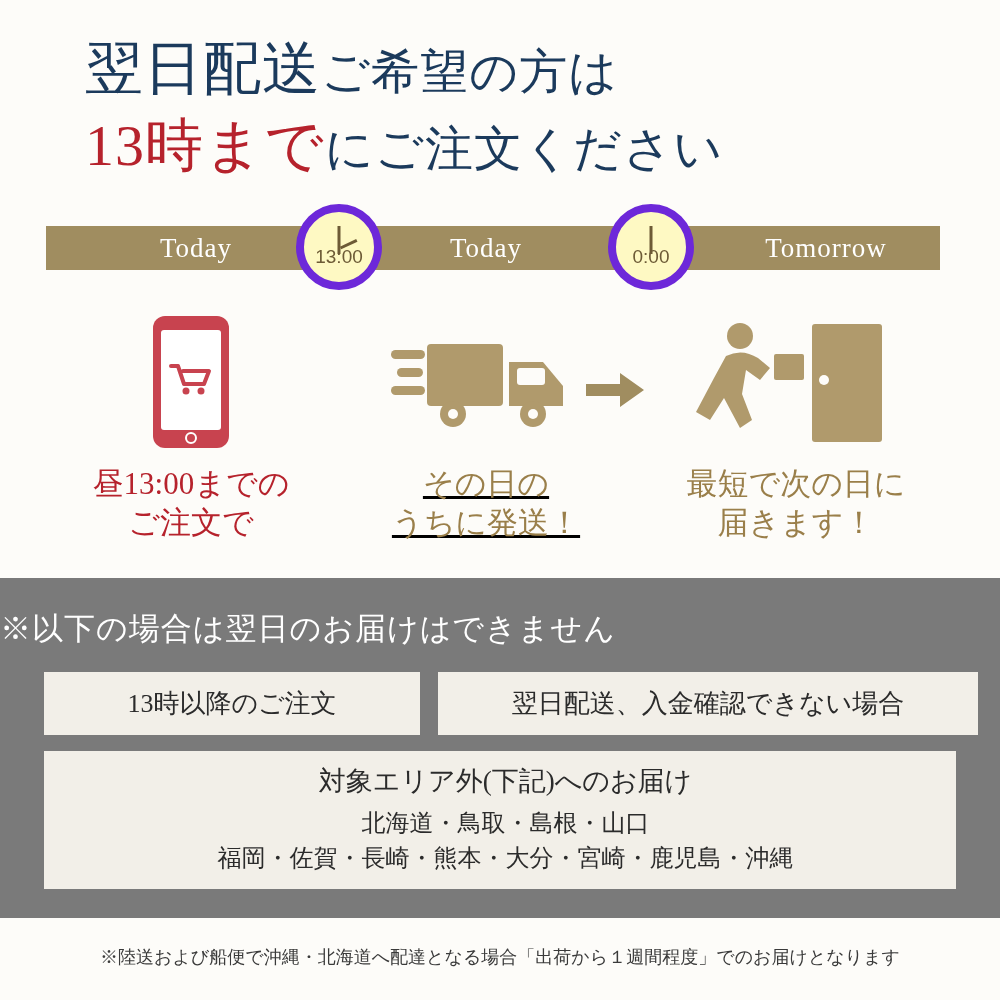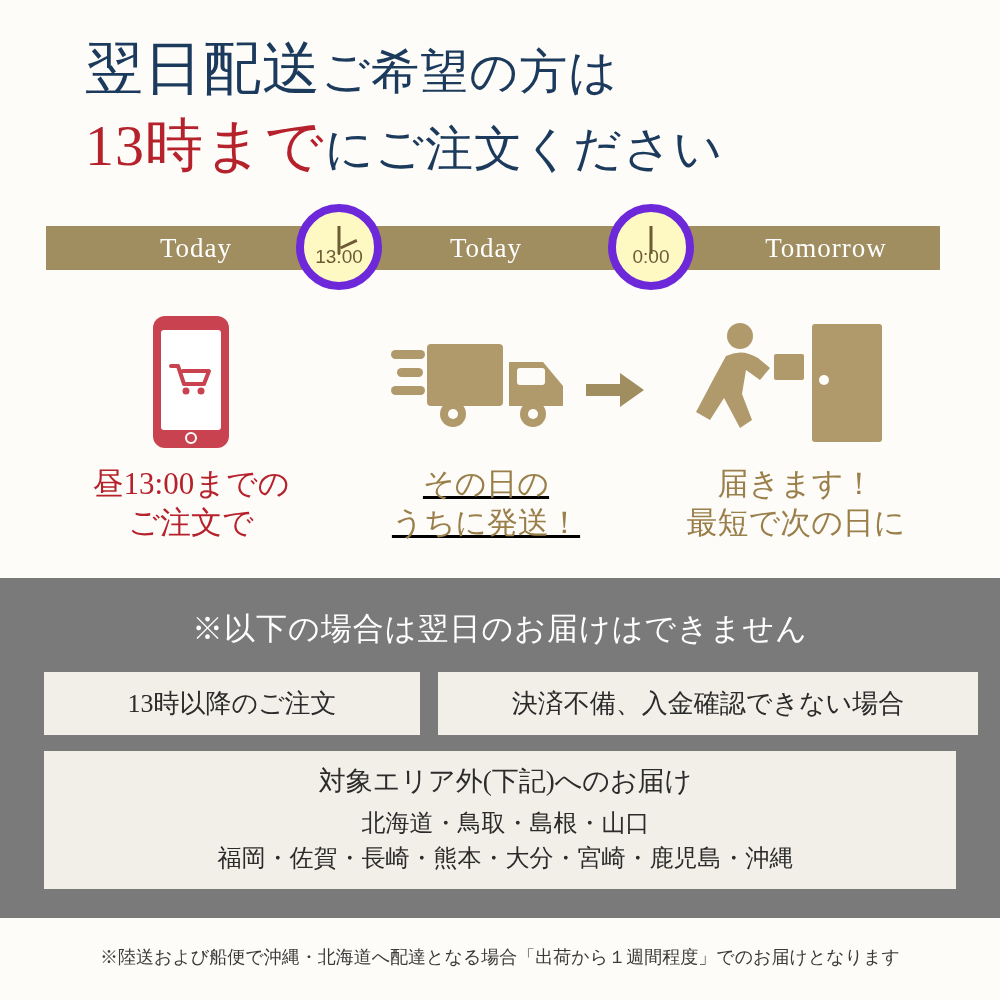--- a/index.html
+++ b/index.html
@@ -115,21 +115,21 @@
   }
   .lbl-red  { color: #b6222c; }
   .lbl-gold { color: #9a7f4a; }
 
   
   .notice {
     position: absolute; left: 0; right: 0; top: 578px; height: 340px;
     background: #7a7a7a;
   }
   .notice-title {
-    color: #ffffff; text-align: center; font-size: 31px; letter-spacing: 1px;
+    color: #ffffff; text-align: left; font-size: 31px; letter-spacing: 1px;
     padding-top: 30px;
   }
   .chip-row {
     display: flex; gap: 18px; margin: 22px 44px 0 44px;
   }
   .chip {
     background: #f2efe8; color: #2b2b2b; font-size: 26px;
     padding: 14px 0; text-align: center; flex: 0 0 auto;
   }
   .chip-a { width: 376px; }
@@ -245,32 +245,32 @@
           <rect x="116" y="6" width="70" height="118" rx="3" fill="#b09a6c"></rect>
           <circle cx="128" cy="62" r="5" fill="#fdfcf9"></circle>
 
           <circle cx="44" cy="18" r="13" fill="#b09a6c"></circle>
           <path d="M30 38 q16 -8 32 2 l12 10 l-10 12 l-14 -10 l-4 24 l10 26 l-12 8 l-16 -30 l-14 22 l-14 -8 l18 -34 z" fill="#b09a6c"></path>
 
           <rect x="78" y="36" width="30" height="26" rx="2" fill="#b09a6c"></rect>
         </svg>
       </div>
       <div class="step-label lbl-gold">
+        <div>最短で次の日に</div>
         <div>届きます！</div>
-        <div>最短で次の日に</div>
       </div>
     </div>
   </div>
 
   <div class="notice">
     <div class="notice-title">※以下の場合は翌日のお届けはできません</div>
 
     <div class="chip-row">
       <div class="chip chip-a">13時以降のご注文</div>
-      <div class="chip chip-b">決済不備、入金確認できない場合</div>
+      <div class="chip chip-b">翌日配送、入金確認できない場合</div>
     </div>
 
     <div class="area-box">
       <div class="area-title">対象エリア外(下記)へのお届け</div>
       <div class="area-line">北海道・鳥取・島根・山口</div>
       <div class="area-line" style="margin-top:2px">福岡・佐賀・長崎・熊本・大分・宮崎・鹿児島・沖縄</div>
     </div>
   </div>
 
   <div class="footnote">※陸送および船便で沖縄・北海道へ配達となる場合「出荷から１週間程度」でのお届けとなります</div>

